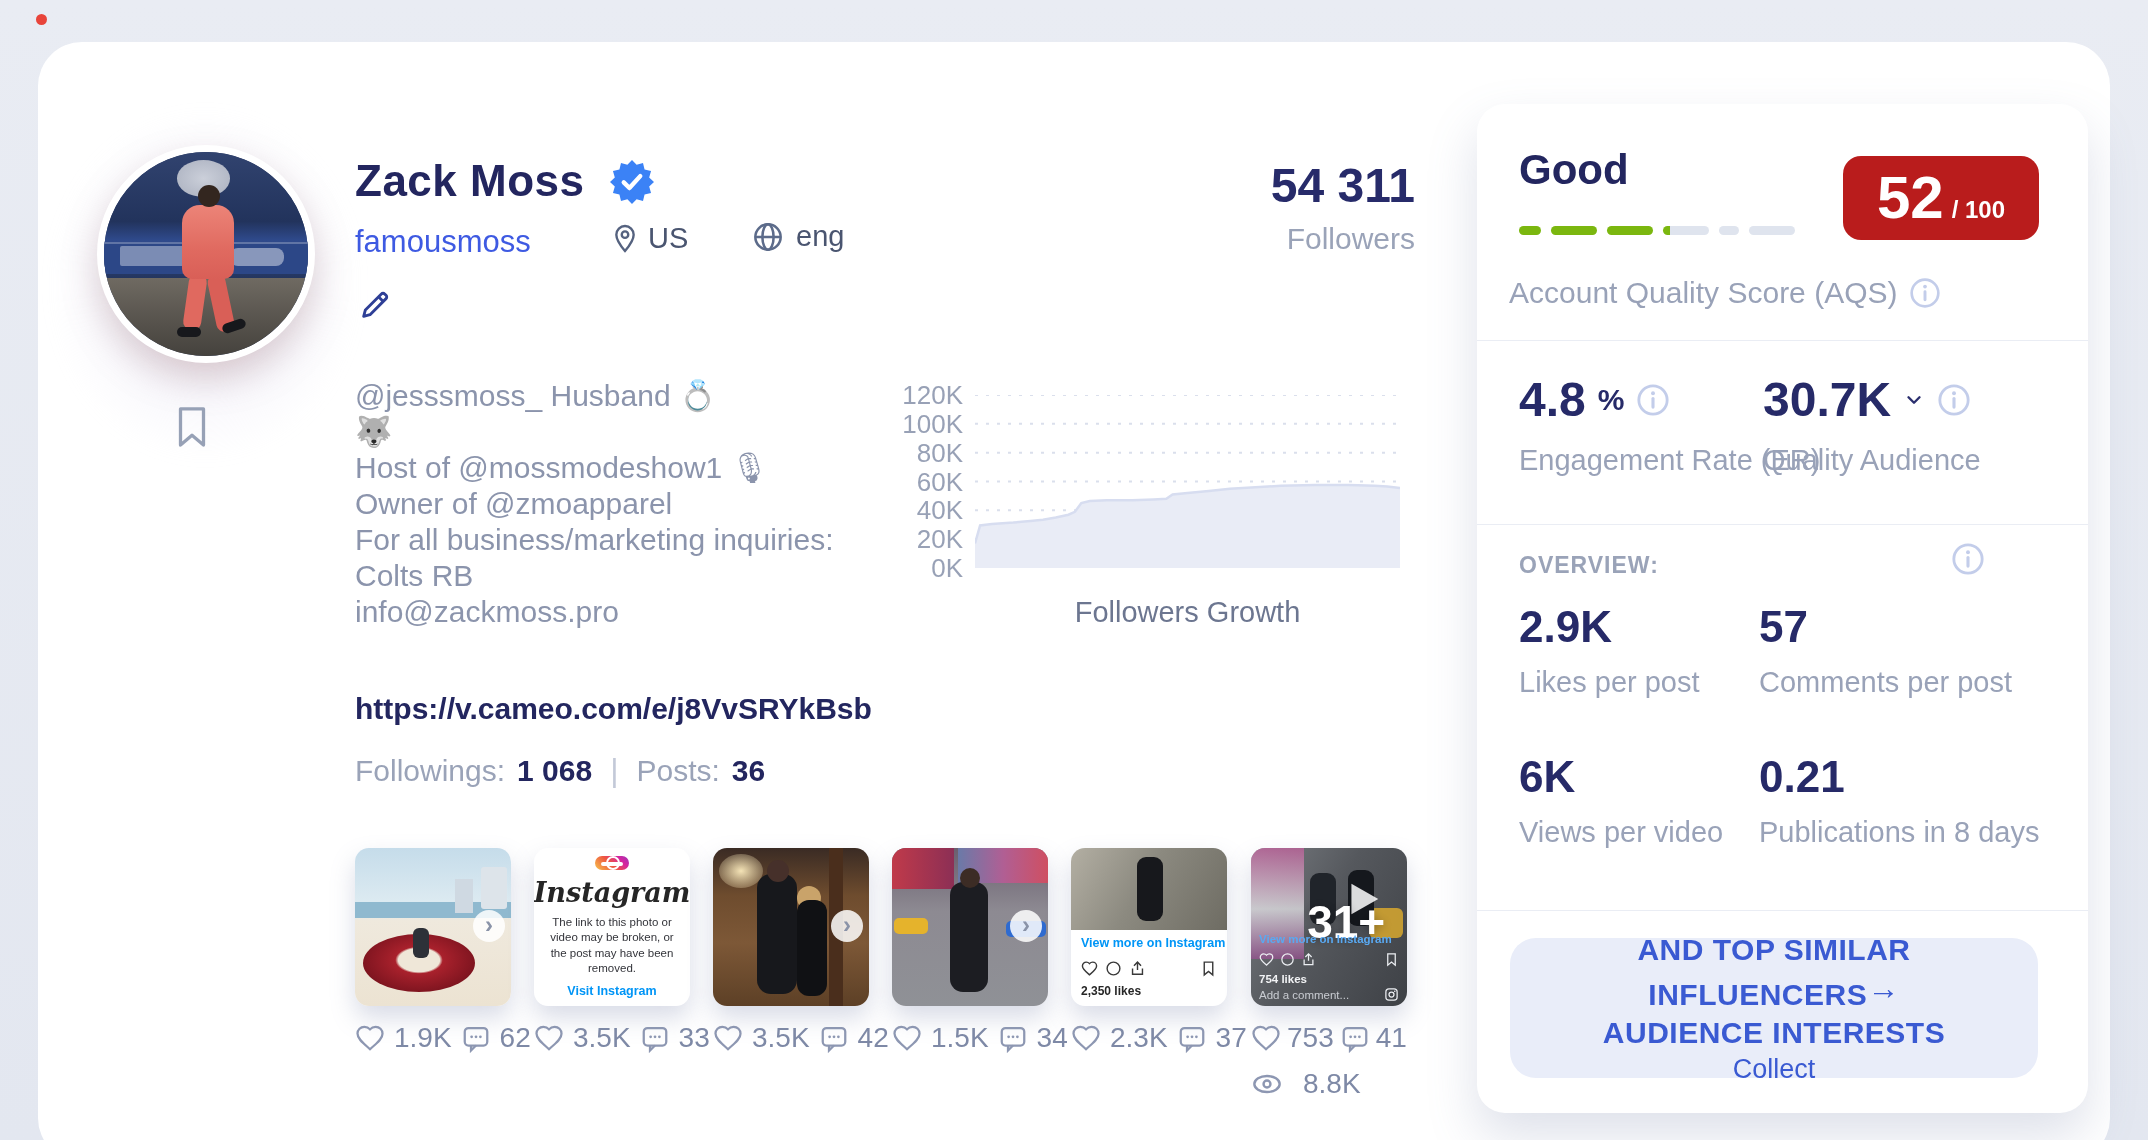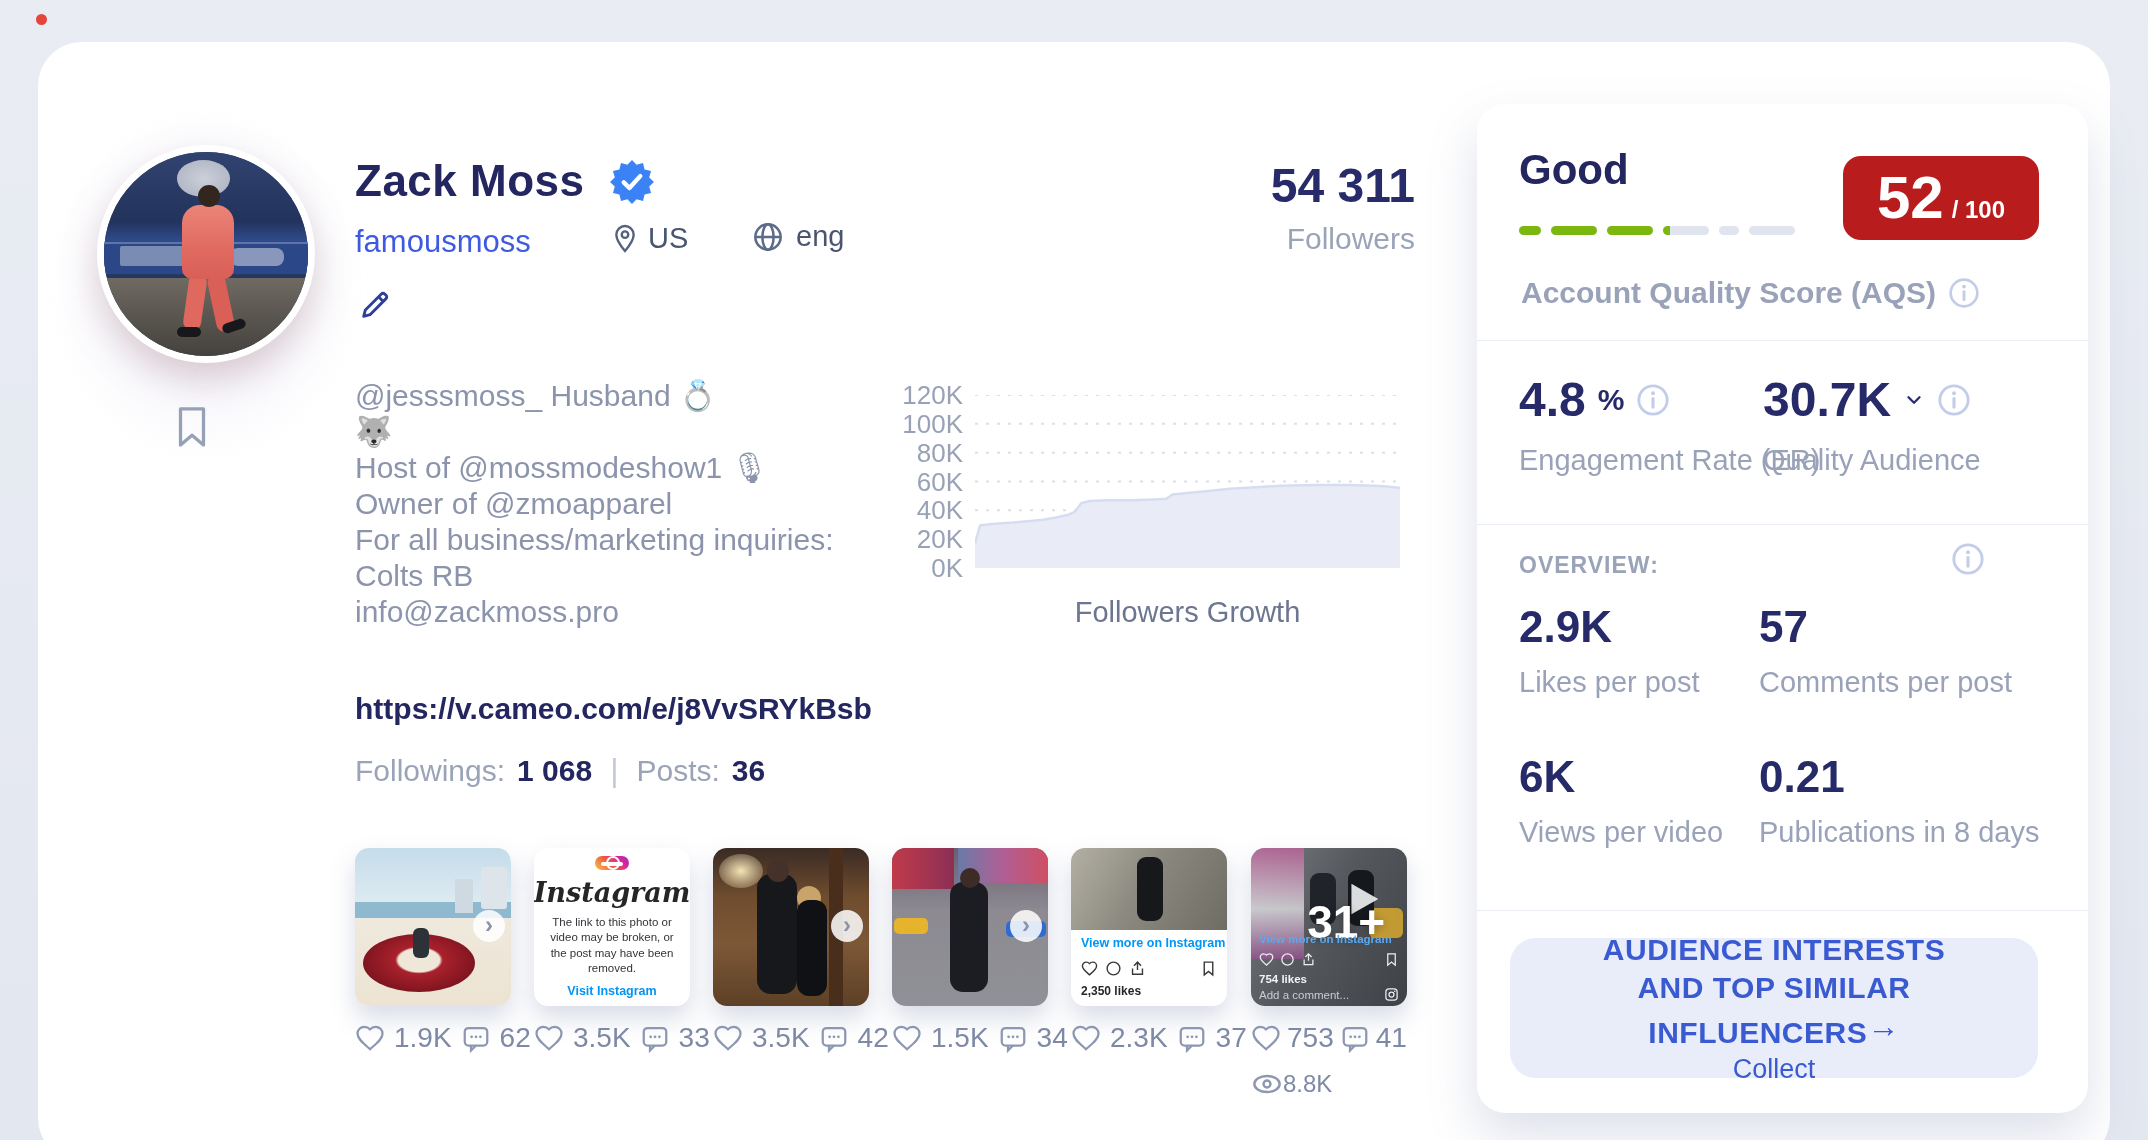--- a/index.html
+++ b/index.html
@@ -109,33 +109,33 @@
   .c6-fig2{position:absolute;left:62%;top:14%;width:26px;height:56px;border-radius:9px;background:#15181d;}
   .c6-play{position:absolute;left:56%;top:18%;opacity:.92;}
   .c6-31{position:absolute;left:36%;top:30%;font-size:46px;font-weight:800;color:#fff;text-shadow:0 2px 8px rgba(0,0,0,.3);}
   .c6-link{position:absolute;left:8px;top:54%;font-size:11.5px;font-weight:700;color:#59a9f2;}
   .c6-icons{position:absolute;left:8px;top:66%;width:140px;display:flex;align-items:center;gap:6px;}
   .c6-likes{position:absolute;left:8px;top:79%;font-size:11.5px;font-weight:700;color:#f2f3f5;}
   .c6-comment{position:absolute;left:8px;top:89%;font-size:11.5px;color:#c9ccd2;}
   .c6-ig{position:absolute;right:8px;top:88%;}
 
   .post-stats{top:1022px;width:190px;display:flex;align-items:center;gap:9px;font-size:28px;color:#7e89a6;}
-  .views-row{left:1251px;top:1068px;display:flex;align-items:center;gap:0;font-size:24px;color:#7e89a6;}
+  .views-row{left:1251px;top:1068px;display:flex;align-items:center;gap:20px;font-size:28px;color:#7e89a6;}
 
   
   .side-panel{left:1477px;top:104px;width:611px;height:1009px;background:#fff;border-radius:28px;
     box-shadow:0 24px 50px rgba(105,118,160,.22);}
   .sp-good{left:42px;top:42px;font-size:42px;font-weight:800;color:#23265f;}
   .sp-segments{left:42px;top:122px;display:flex;gap:10px;align-items:center;}
   .seg{height:9px;border-radius:5px;display:inline-block;}
   .score-badge{left:366px;top:52px;width:196px;height:84px;border-radius:18px;background:#7bb70f;
     display:flex;align-items:baseline;justify-content:center;gap:8px;color:#fff;padding-top:0;}
   .score-num{font-size:60px;font-weight:800;line-height:84px;}
   .score-max{font-size:24px;font-weight:600;}
-  .sp-aqs{left:44px;top:172px;display:flex;align-items:center;gap:12px;font-size:30px;color:#99a2b8;font-weight:bold;}
+  .sp-aqs{left:32px;top:172px;display:flex;align-items:center;gap:12px;font-size:30px;color:#99a2b8;}
   .divider{left:0;width:611px;height:1px;background:#eaedf4;}
   .metric-val{display:flex;align-items:center;gap:12px;}
   .er-val{left:42px;top:268px;}
   .qa-val{left:286px;top:268px;}
   .big-num{font-size:48px;font-weight:800;color:#262a68;}
   .pct{font-size:30px;font-weight:800;color:#262a68;}
   .metric-lab{font-size:29px;color:#99a2b8;}
   .er-lab{left:42px;top:340px;}
   .qa-lab{left:286px;top:340px;}
   .sp-overview{left:42px;top:448px;font-size:23px;font-weight:700;color:#9aa3b8;letter-spacing:1px;}
@@ -548,18 +548,18 @@
     <div class="abs stat-lab s1l">Likes per post</div>
     <div class="abs stat-val s2v">57</div>
     <div class="abs stat-lab s2l">Comments per post</div>
     <div class="abs stat-val s3v">6K</div>
     <div class="abs stat-lab s3l">Views per video</div>
     <div class="abs stat-val s4v">0.21</div>
     <div class="abs stat-lab s4l">Publications in 8 days</div>
     <div class="abs divider" style="top:806px"></div>
 
     <div class="abs cta">
+      <div class="cta-line"><span style="color: rgb(58, 90, 210);">AND TOP SIMILAR INFLUENCERS</span><span class="cta-arrow" style="color: rgb(58, 90, 210);">→</span></div>
       <div class="cta-line"><span style="color: rgb(58, 90, 210);">AUDIENCE INTERESTS</span></div>
-      <div class="cta-line"><span style="color: rgb(58, 90, 210);">AND TOP SIMILAR INFLUENCERS</span><span class="cta-arrow" style="color: rgb(58, 90, 210);">→</span></div>
       <div class="cta-collect" style="color: rgb(58, 90, 210);">Collect</div>
     </div>
   </div>
 </div>
 
 </body></html>

